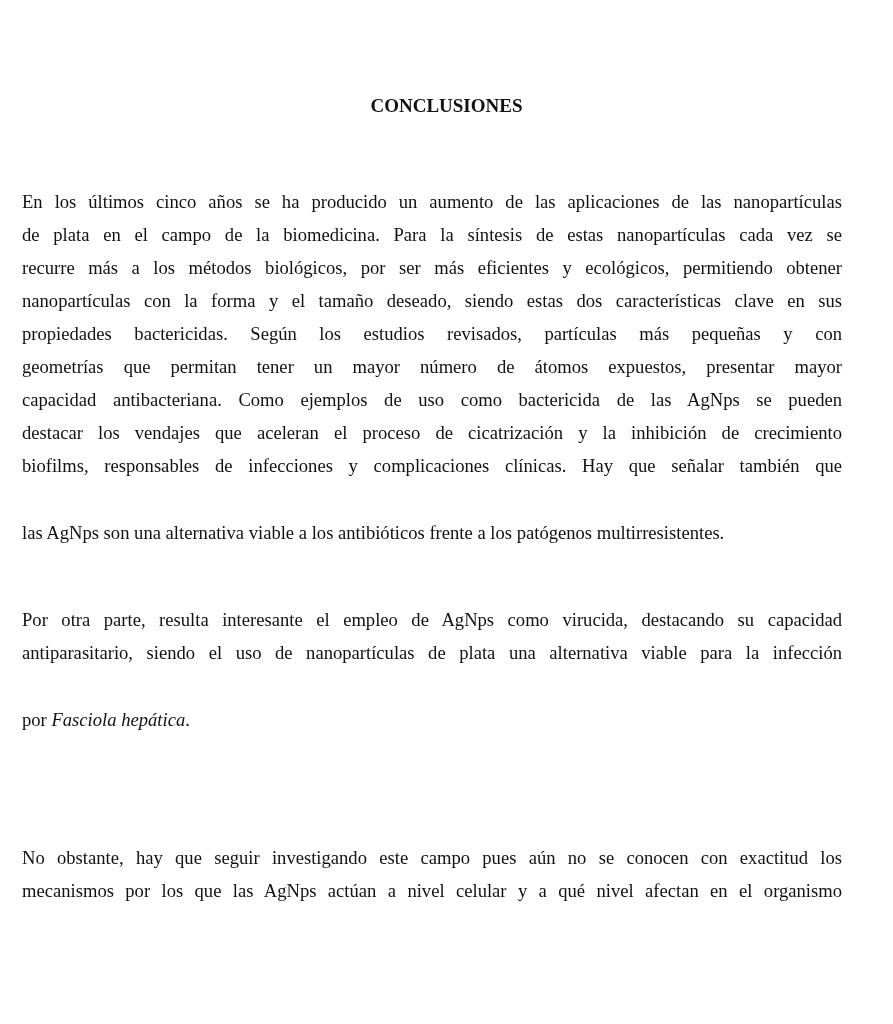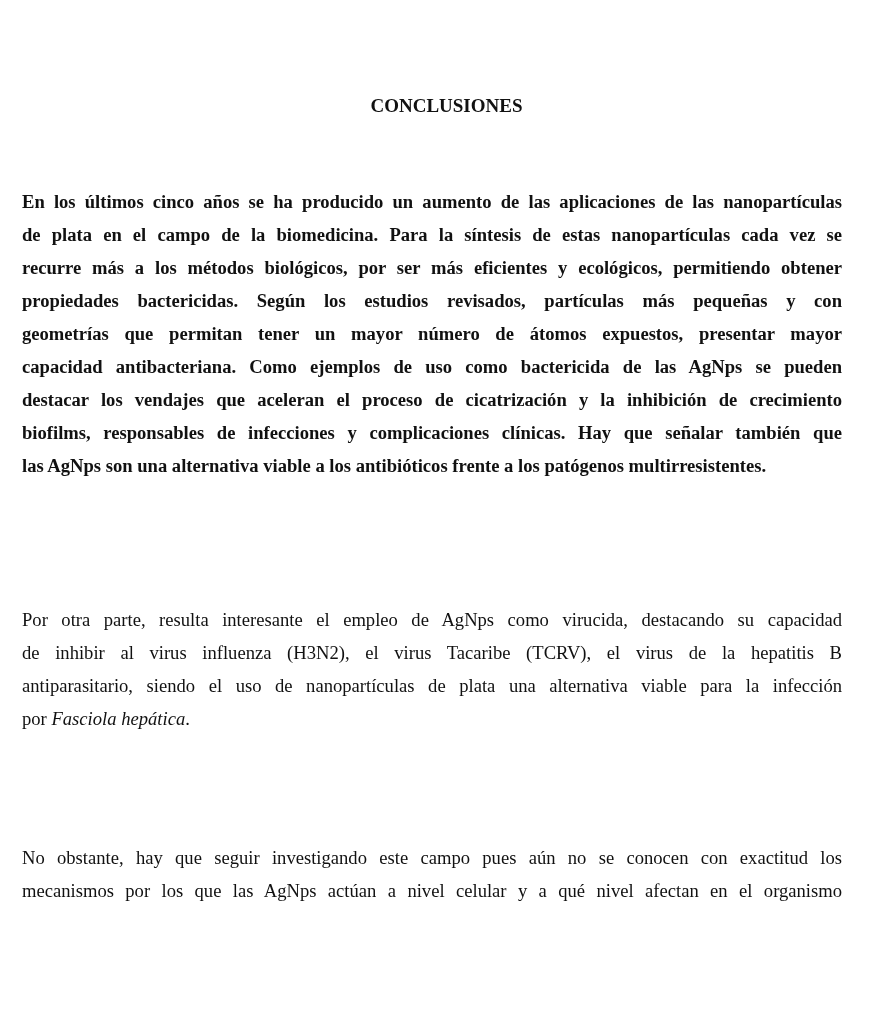--- a/index.html
+++ b/index.html
@@ -43,48 +43,49 @@
     }
     .line {
       display: block;
       text-align: justify;
       text-align-last: justify;
       white-space: nowrap;
       height: 33px;
     }
     .line.last {
       text-align-last: left;
+      margin-top: 34px;
     }
-    .p1 { top: 185px; font-weight: bold; }
+    .p1 { top: 185px; }
     .p2 { top: 603px; }
     .p3 { top: 841px; }
     em { font-style: italic; }
   </style>
 </head>
 <body>
 
 <div class="page">
 
   <h1 class="title">CONCLUSIONES</h1>
 
   <div class="para p1">
     <span class="line">En los últimos cinco años se ha producido un aumento de las aplicaciones de las nanopartículas</span>
     <span class="line">de plata en el campo de la biomedicina. Para la síntesis de estas nanopartículas cada vez se</span>
     <span class="line">recurre más a los métodos biológicos, por ser más eficientes y ecológicos, permitiendo obtener</span>
+    <span class="line">nanopartículas con la forma y el tamaño deseado, siendo estas dos características clave en sus</span>
     <span class="line">propiedades bactericidas. Según los estudios revisados, partículas más pequeñas y con</span>
     <span class="line">geometrías que permitan tener un mayor número de átomos expuestos, presentar mayor</span>
     <span class="line">capacidad antibacteriana. Como ejemplos de uso como bactericida de las AgNps se pueden</span>
     <span class="line">destacar los vendajes que aceleran el proceso de cicatrización y la inhibición de crecimiento</span>
     <span class="line">biofilms, responsables de infecciones y complicaciones clínicas. Hay que señalar también que</span>
     <span class="line last">las AgNps son una alternativa viable a los antibióticos frente a los patógenos multirresistentes.</span>
   </div>
 
   <div class="para p2">
     <span class="line">Por otra parte, resulta interesante el empleo de AgNps como virucida, destacando su capacidad</span>
-    <span class="line">de inhibir al virus influenza (H3N2), el virus Tacaribe (TCRV), el virus de la hepatitis B</span>
     <span class="line">antiparasitario, siendo el uso de nanopartículas de plata una alternativa viable para la infección</span>
     <span class="line last"><span>por </span><em>Fasciola hepática</em><span>.</span></span>
   </div>
 
   <div class="para p3">
     <span class="line">No obstante, hay que seguir investigando este campo pues aún no se conocen con exactitud los</span>
     <span class="line">mecanismos por los que las AgNps actúan a nivel celular y a qué nivel afectan en el organismo</span>
   </div>
 
 </div>

